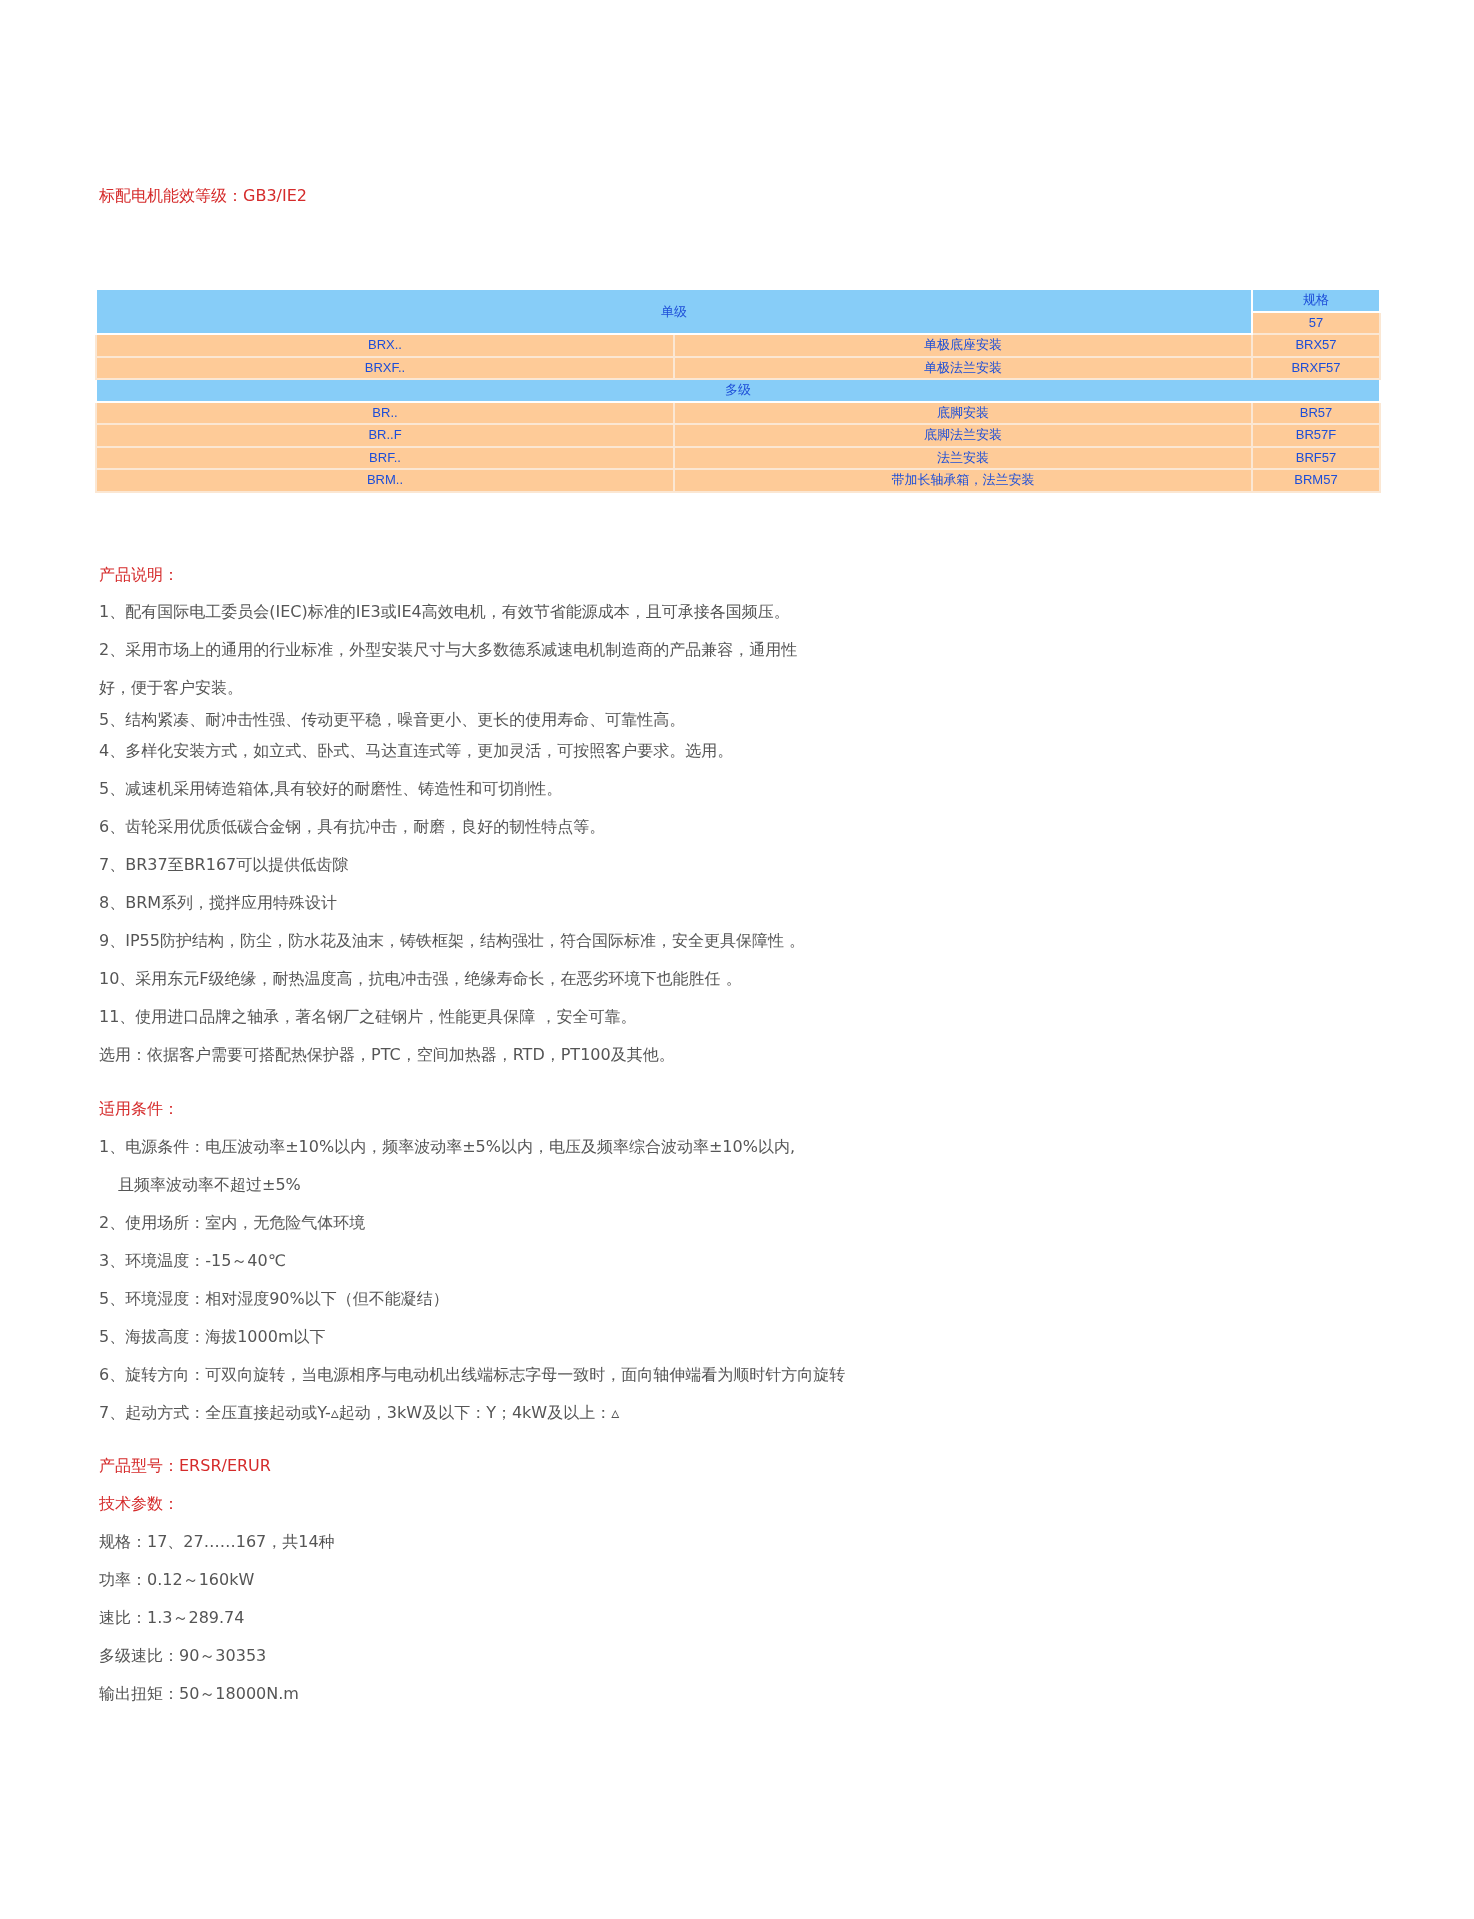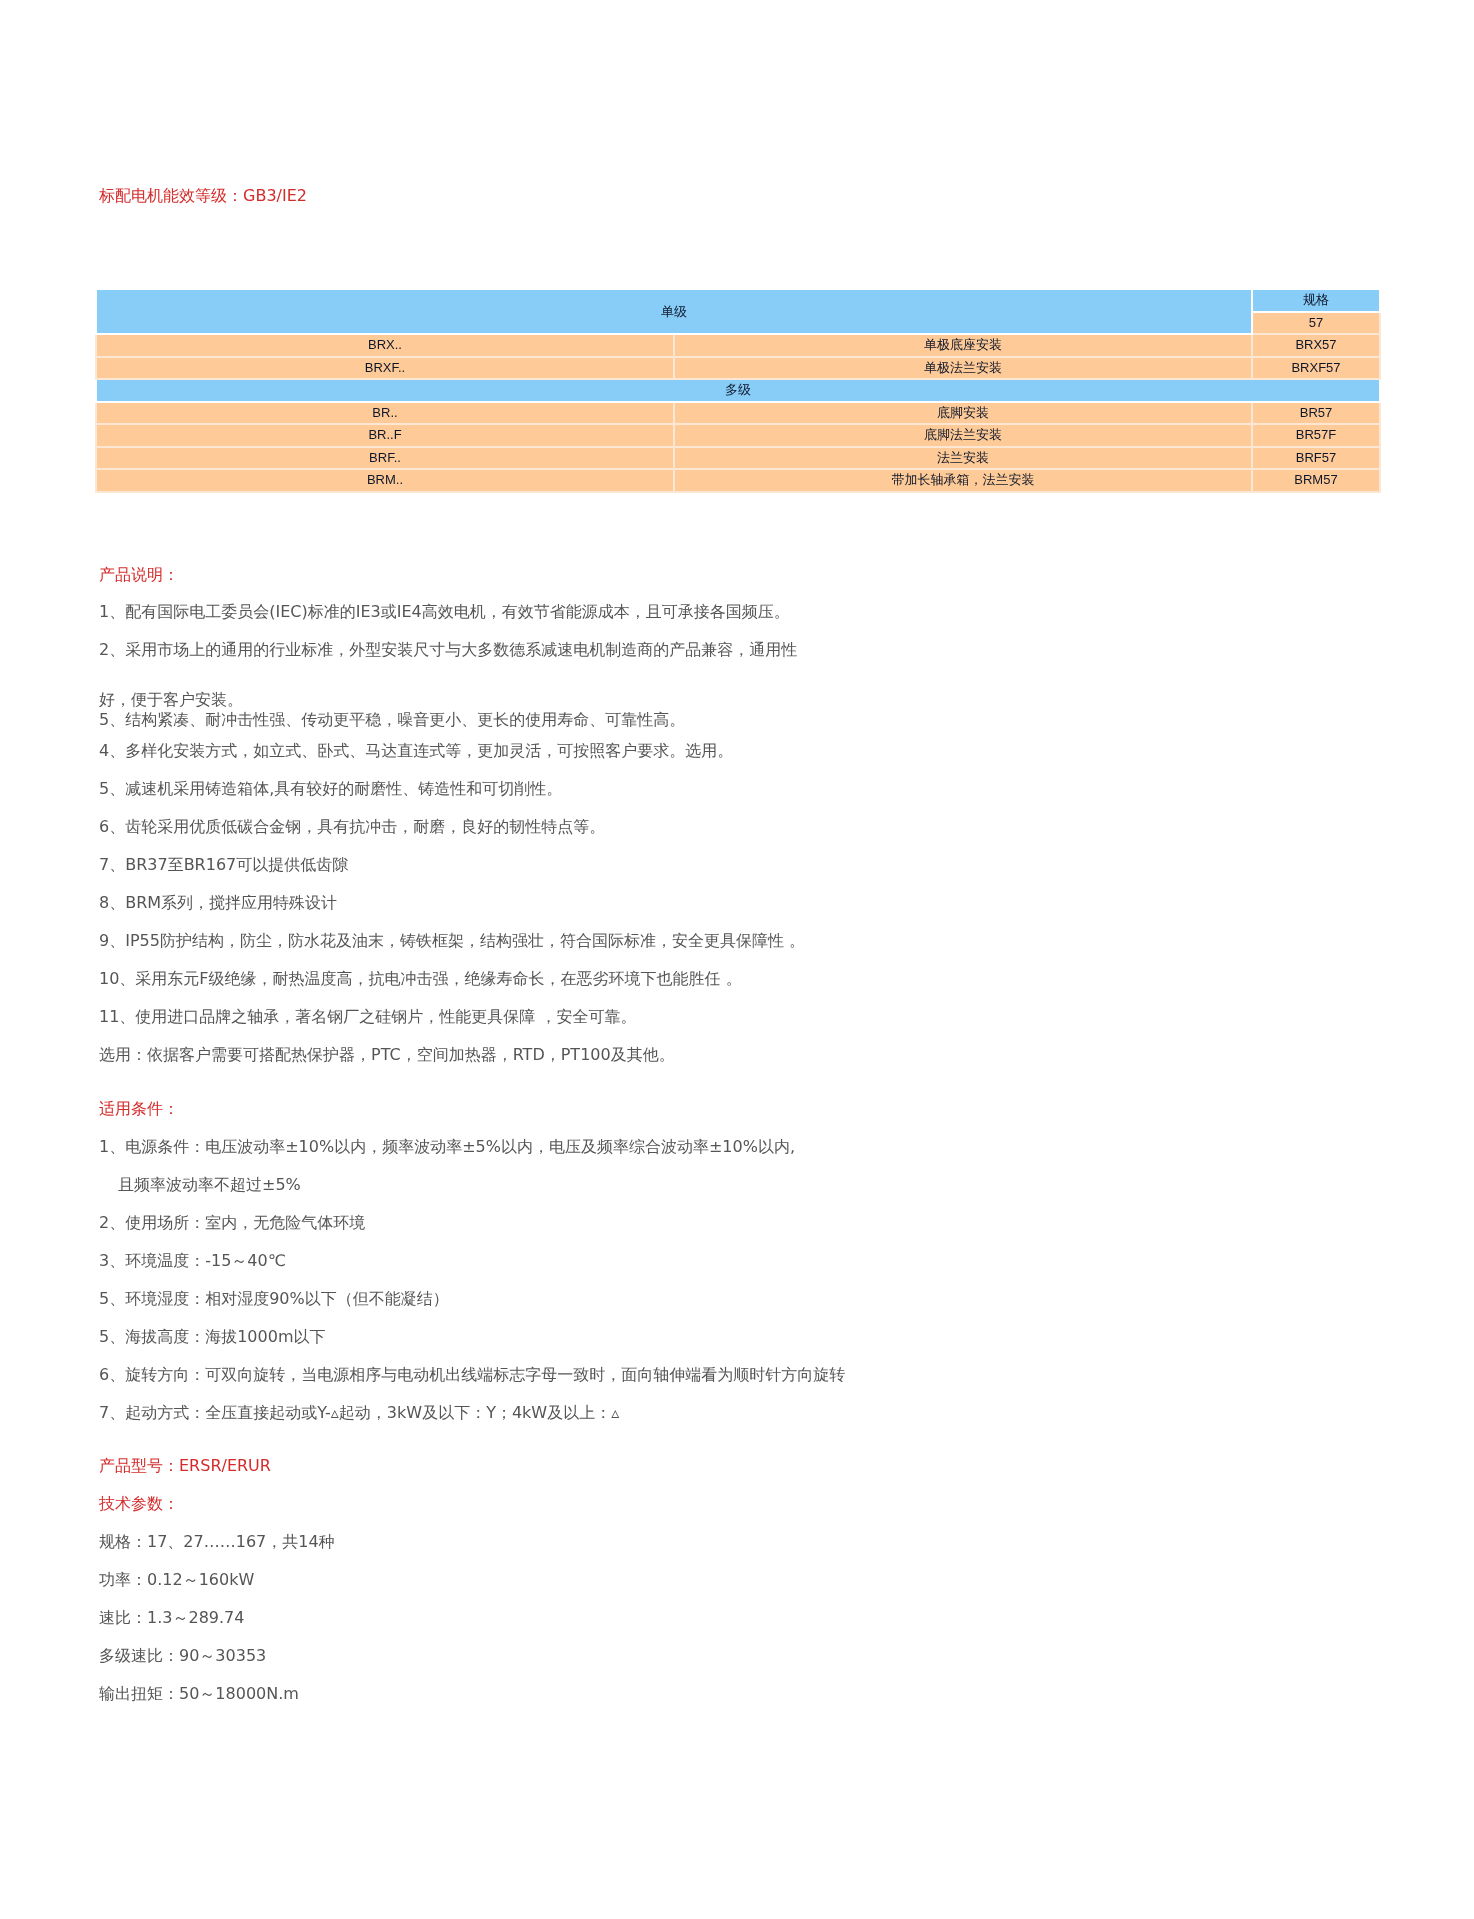--- a/index.html
+++ b/index.html
@@ -12,21 +12,21 @@
       position: absolute; left: 99px; white-space: nowrap;
       font-size: 16px; line-height: 20px; height: 20px;
     }
     .red { color: #d52b2b; }
     .indent { left: 118px; }
 
     table.spec {
       position: absolute; left: 95px; top: 288px; width: 1280px;
       border-collapse: collapse; table-layout: fixed;
       font-family: "Liberation Sans", "DejaVu Sans", sans-serif;
-      font-size: 13px; color: #0f172a;
+      font-size: 13px; color: #1d4ed8;
     }
     table.spec td {
       border: 2px solid #fbe7d3;
       text-align: center; vertical-align: middle;
       padding: 0; height: 20.5px; line-height: 20px;
       overflow: hidden; white-space: nowrap;
     }
     table.spec td.blue { background: #87cdf8; border-color: #ffffff; }
     table.spec td.orange { background: #fecb98; }
     table.spec tr.blue-row td { border-bottom-color: #ffffff; border-top-color: #ffffff; }
@@ -80,21 +80,21 @@
     <td class="orange c1">BRM..</td>
     <td class="orange c2">带加长轴承箱，法兰安装</td>
     <td class="orange c3">BRM57</td>
   </tr>
 </tbody>
   </table>
 
 <div class="line red" style="top:565px;">产品说明：</div>
 <div class="line" style="top:602px;">1、配有国际电工委员会(IEC)标准的IE3或IE4高效电机，有效节省能源成本，且可承接各国频压。</div>
 <div class="line" style="top:640px;">2、采用市场上的通用的行业标准，外型安装尺寸与大多数德系减速电机制造商的产品兼容，通用性</div>
-<div class="line" style="top:678px;margin-top:12px;">好，便于客户安装。</div>
+<div class="line" style="top:678px;">好，便于客户安装。</div>
 <div class="line" style="top:710px;">5、结构紧凑、耐冲击性强、传动更平稳，噪音更小、更长的使用寿命、可靠性高。</div>
 <div class="line" style="top:741px;">4、多样化安装方式，如立式、卧式、马达直连式等，更加灵活，可按照客户要求。选用。</div>
 <div class="line" style="top:779px;">5、减速机采用铸造箱体,具有较好的耐磨性、铸造性和可切削性。</div>
 <div class="line" style="top:817px;">6、齿轮采用优质低碳合金钢，具有抗冲击，耐磨，良好的韧性特点等。</div>
 <div class="line" style="top:855px;">7、BR37至BR167可以提供低齿隙</div>
 <div class="line" style="top:893px;">8、BRM系列，搅拌应用特殊设计</div>
 <div class="line" style="top:931px;">9、IP55防护结构，防尘，防水花及油末，铸铁框架，结构强壮，符合国际标准，安全更具保障性 。</div>
 <div class="line" style="top:969px;">10、采用东元F级绝缘，耐热温度高，抗电冲击强，绝缘寿命长，在恶劣环境下也能胜任 。</div>
 <div class="line" style="top:1007px;">11、使用进口品牌之轴承，著名钢厂之硅钢片，性能更具保障 ，安全可靠。</div>
 <div class="line" style="top:1045px;">选用：依据客户需要可搭配热保护器，PTC，空间加热器，RTD，PT100及其他。</div>

